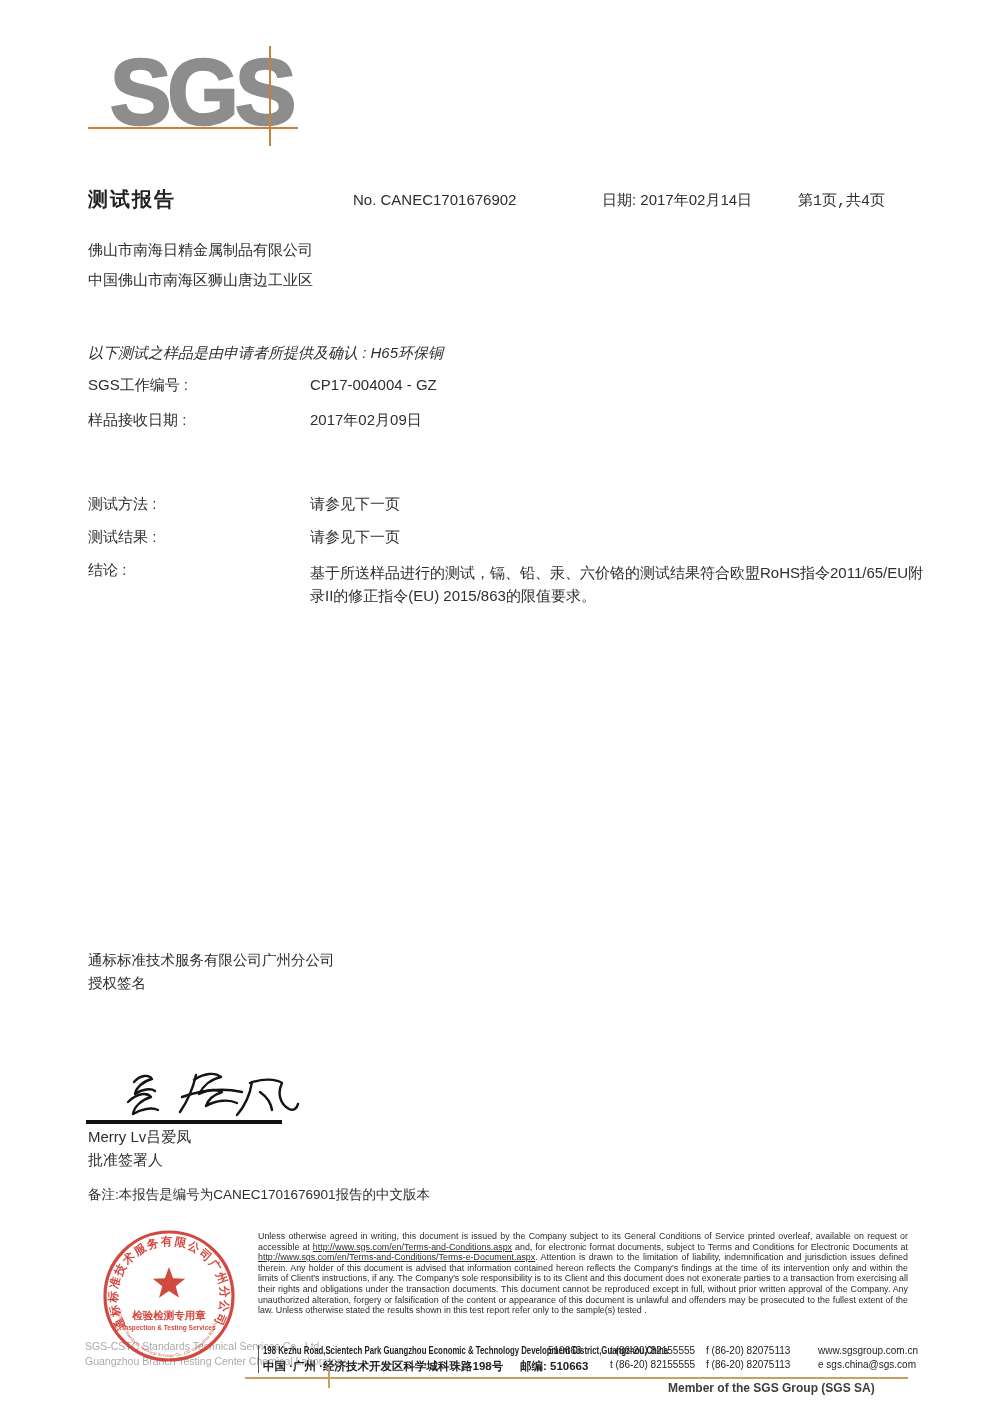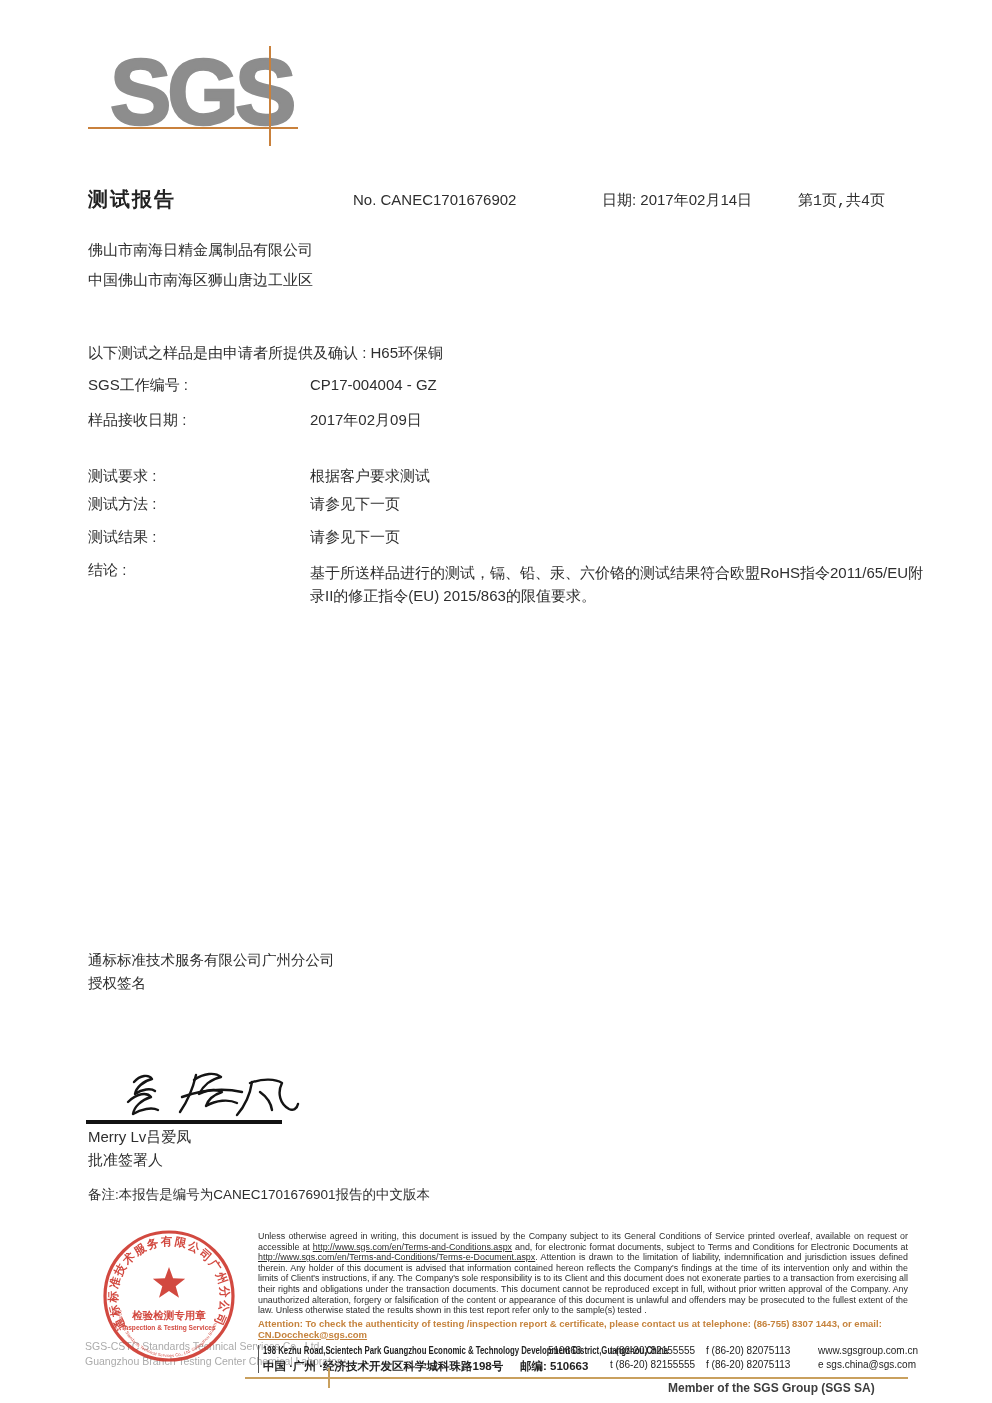--- a/index.html
+++ b/index.html
@@ -27,21 +27,21 @@
 
   
   .title{left:88px;top:186px;font-size:20px;font-weight:bold;color:#222;letter-spacing:2px;}
   .report-no{left:353px;top:191px;font-size:15px;color:#2e2e2e;}
   .report-date{left:602px;top:191px;font-size:15px;color:#2e2e2e;}
   .page-ind{left:798px;top:191px;font-size:15px;color:#2e2e2e;font-family:Liberation Mono, monospace;}
 
   .applicant{left:88px;top:241px;font-size:15px;color:#2e2e2e;}
   .applicant-addr{left:88px;top:271px;font-size:15px;color:#2e2e2e;}
 
-  .sample-line{left:88px;top:344px;font-size:15px;color:#2e2e2e;}
+  .sample-line{left:88px;top:344px;font-size:15px;color:#2e2e2e;font-style:italic;}
 
   
   .frow{left:88px;font-size:15px;color:#2e2e2e;white-space:nowrap;}
   .frow .lbl{display:inline-block;width:222px;}
   .concl-lbl{left:88px;top:561px;font-size:15px;color:#2e2e2e;}
   .concl-val{left:310px;top:561px;width:618px;font-size:15px;line-height:23px;color:#2e2e2e;}
 
   
   .sig-company{left:88px;top:951px;font-size:14.5px;color:#2e2e2e;}
   .sig-auth{left:88px;top:974px;font-size:14.5px;color:#2e2e2e;}
@@ -94,23 +94,20 @@
   <div class="abs applicant-addr">中国佛山市南海区狮山唐边工业区</div>
 
   <div class="abs sample-line">以下测试之样品是由申请者所提供及确认 : H65环保铜</div>
 
   <div class="abs frow" style="top:376px">
     <span class="lbl">SGS工作编号 :</span><span>CP17-004004 - GZ</span>
   </div>
   <div class="abs frow" style="top:411px">
     <span class="lbl">样品接收日期 :</span><span>2017年02月09日</span>
   </div>
-  <div class="abs frow" style="top:467px">
-    <span class="lbl">测试要求 :</span><span>根据客户要求测试</span>
-  </div>
   <div class="abs frow" style="top:528px">
     <span class="lbl">测试结果 :</span><span>请参见下一页</span>
   </div>
   <div class="abs frow" style="top:495px">
     <span class="lbl">测试方法 :</span><span>请参见下一页</span>
   </div>
 
   <div class="abs concl-lbl">结论 :</div>
   <div class="abs concl-val">基于所送样品进行的测试，镉、铅、汞、六价铬的测试结果符合欧盟RoHS指令2011/65/EU附录II的修正指令(EU) 2015/863的限值要求。</div>
 
@@ -150,21 +147,20 @@
     <text font-size="4.2" fill="#cf3a30" font-family="Liberation Sans, DejaVu Sans, sans-serif">
       <textPath href="#ringBottom" startOffset="4" textLength="138">SGS-CSTC Standards Technical Services Co., Ltd. Guangzhou Branch</textPath>
     </text>
     <polygon points="70,41 74.1,52.3 86.2,52.7 76.7,60.2 80,71.8 70,65 60,71.8 63.3,60.2 53.8,52.7 65.9,52.3" fill="#cf3a30"></polygon>
     <text x="70" y="93" text-anchor="middle" font-size="10.5" font-weight="bold" fill="#cf3a30" font-family="Liberation Sans, DejaVu Sans, sans-serif">检验检测专用章</text>
     <text x="70" y="104" text-anchor="middle" font-size="6.6" font-weight="bold" fill="#cf3a30" font-family="Liberation Sans, DejaVu Sans, sans-serif">Inspection &amp; Testing Services</text>
   </svg>
 
   <div class="abs legal-col">
     <div class="legal"><span>Unless otherwise agreed in writing, this document is issued by the Company subject to its General Conditions of Service printed overleaf, available on request or accessible at </span><a>http://www.sgs.com/en/Terms-and-Conditions.aspx</a><span> and, for electronic format documents, subject to Terms and Conditions for Electronic Documents at </span><a>http://www.sgs.com/en/Terms-and-Conditions/Terms-e-Document.aspx</a><span>. Attention is drawn to the limitation of liability, indemnification and jurisdiction issues defined therein. Any holder of this document is advised that information contained hereon reflects the Company's findings at the time of its intervention only and within the limits of Client's instructions, if any. The Company's sole responsibility is to its Client and this document does not exonerate parties to a transaction from exercising all their rights and obligations under the transaction documents. This document cannot be reproduced except in full, without prior written approval of the Company. Any unauthorized alteration, forgery or falsification of the content or appearance of this document is unlawful and offenders may be prosecuted to the fullest extent of the law. Unless otherwise stated the results shown in this test report refer only to the sample(s) tested .</span></div>
-    <div class="att"><span>Attention: To check the authenticity of testing /inspection report &amp; certificate, please contact us at telephone: (86-755) 8307 1443, or email: </span><a>CN.Doccheck@sgs.com</a></div>
   </div>
 
   <div class="abs addr-border"></div>
   <div class="abs addr-en" style="left:0;top:1345px;width:992px;">
     <span class="addr-item" style="left:263px;text-decoration:underline;"><span class="cond">198 Kezhu Road,Scientech Park Guangzhou Economic &amp; Technology Development District,Guangzhou,China</span></span>
     <span class="addr-item" style="left:548px;">510663</span>
     <span class="addr-item" style="left:610px;">t (86-20) 82155555</span>
     <span class="addr-item" style="left:706px;">f (86-20) 82075113</span>
     <span class="addr-item" style="left:818px;">www.sgsgroup.com.cn</span>
   </div>

